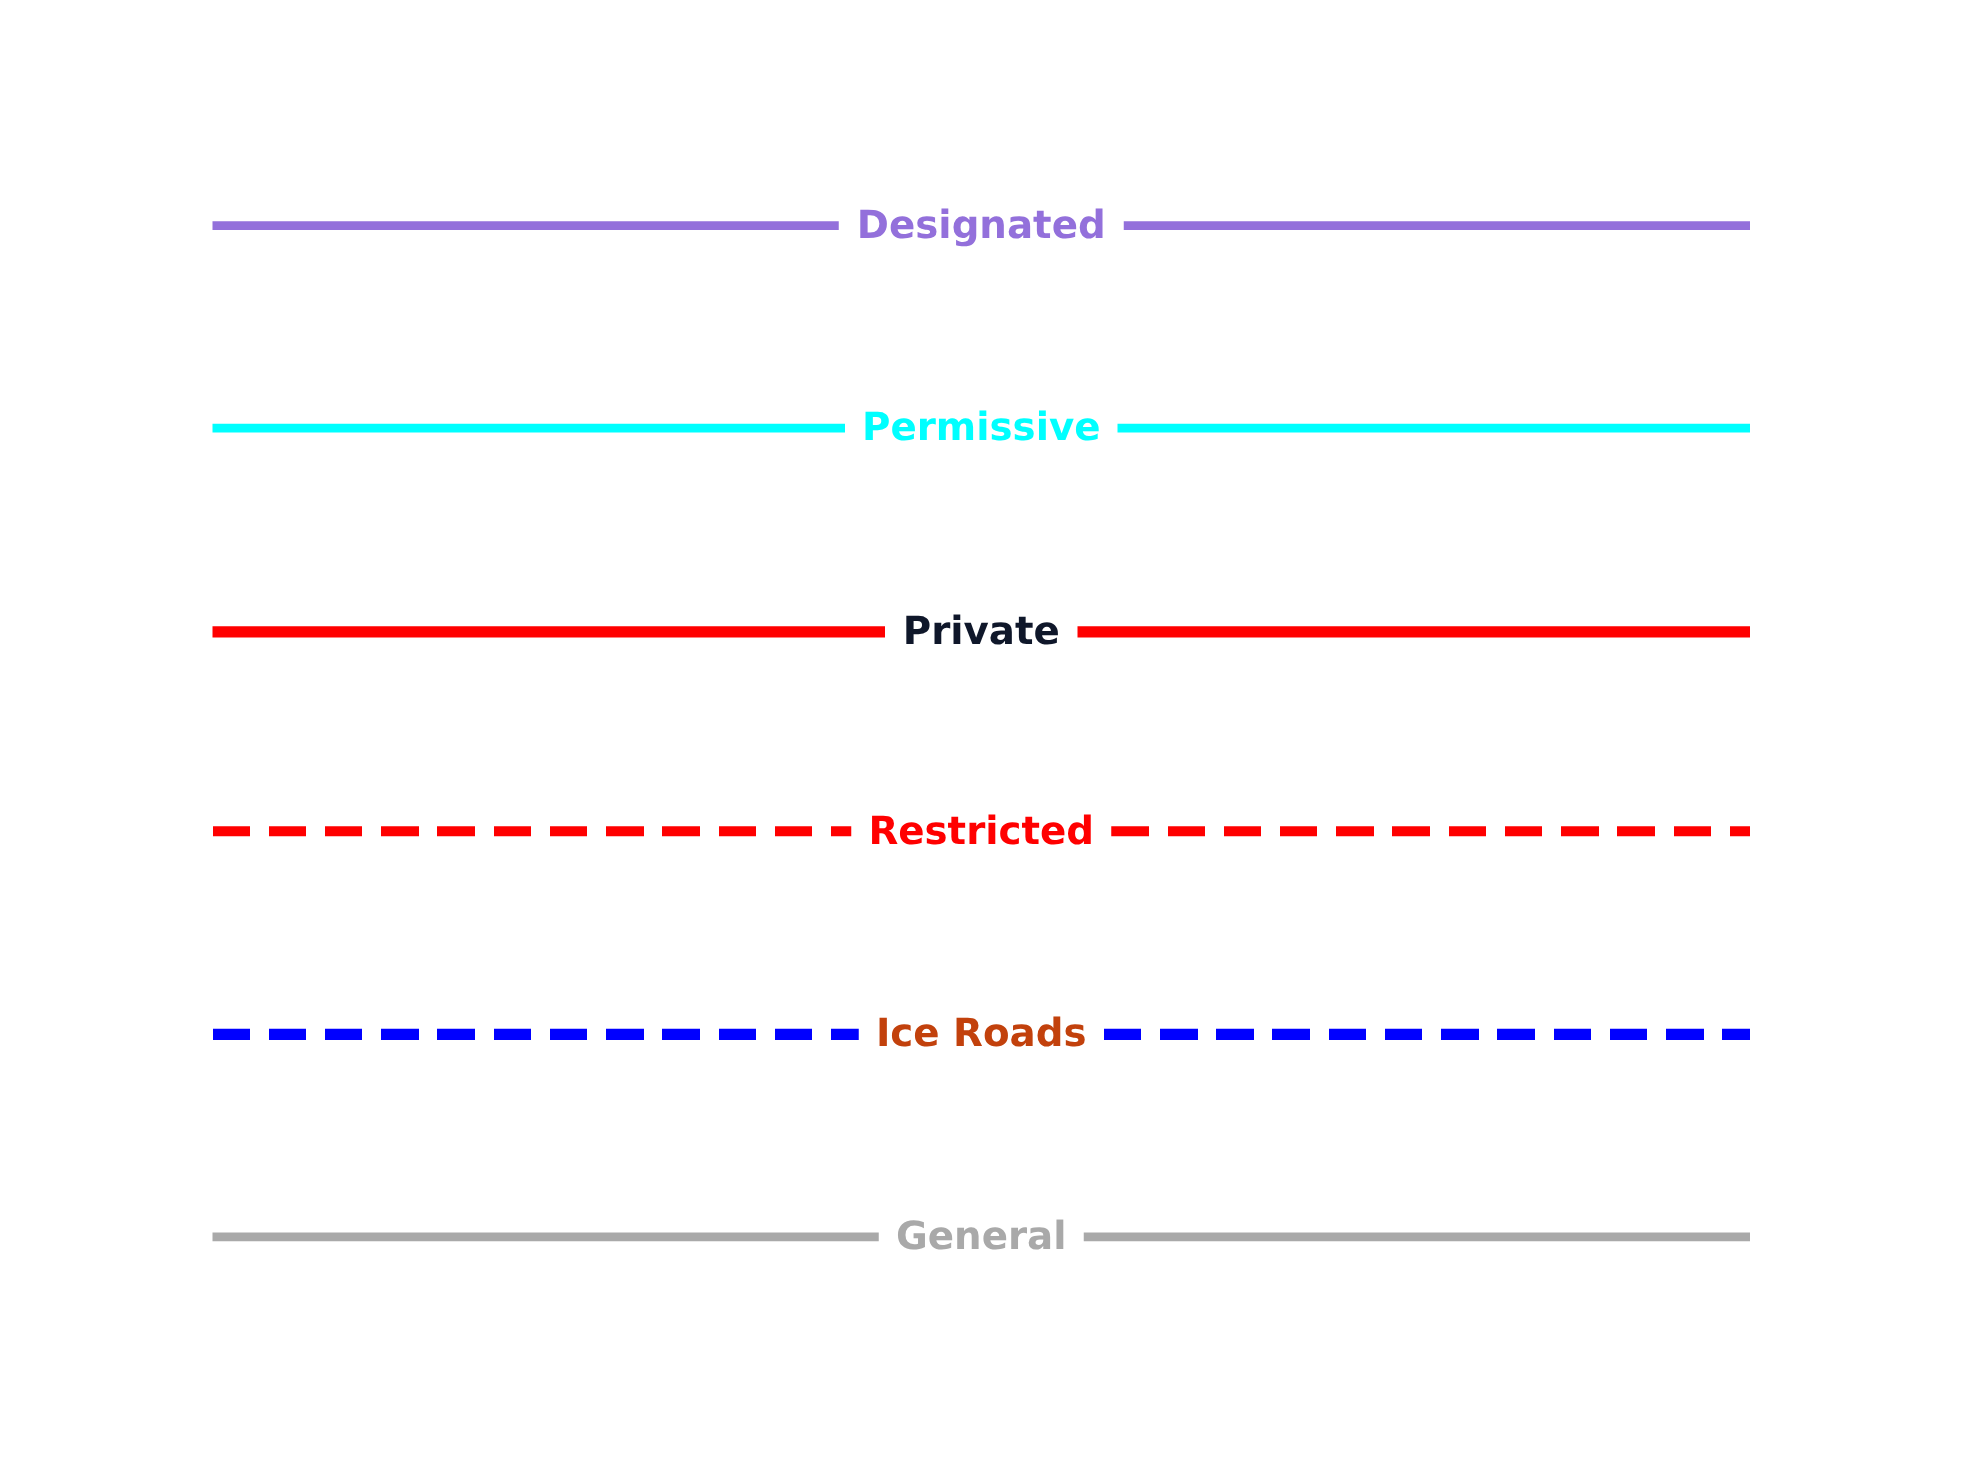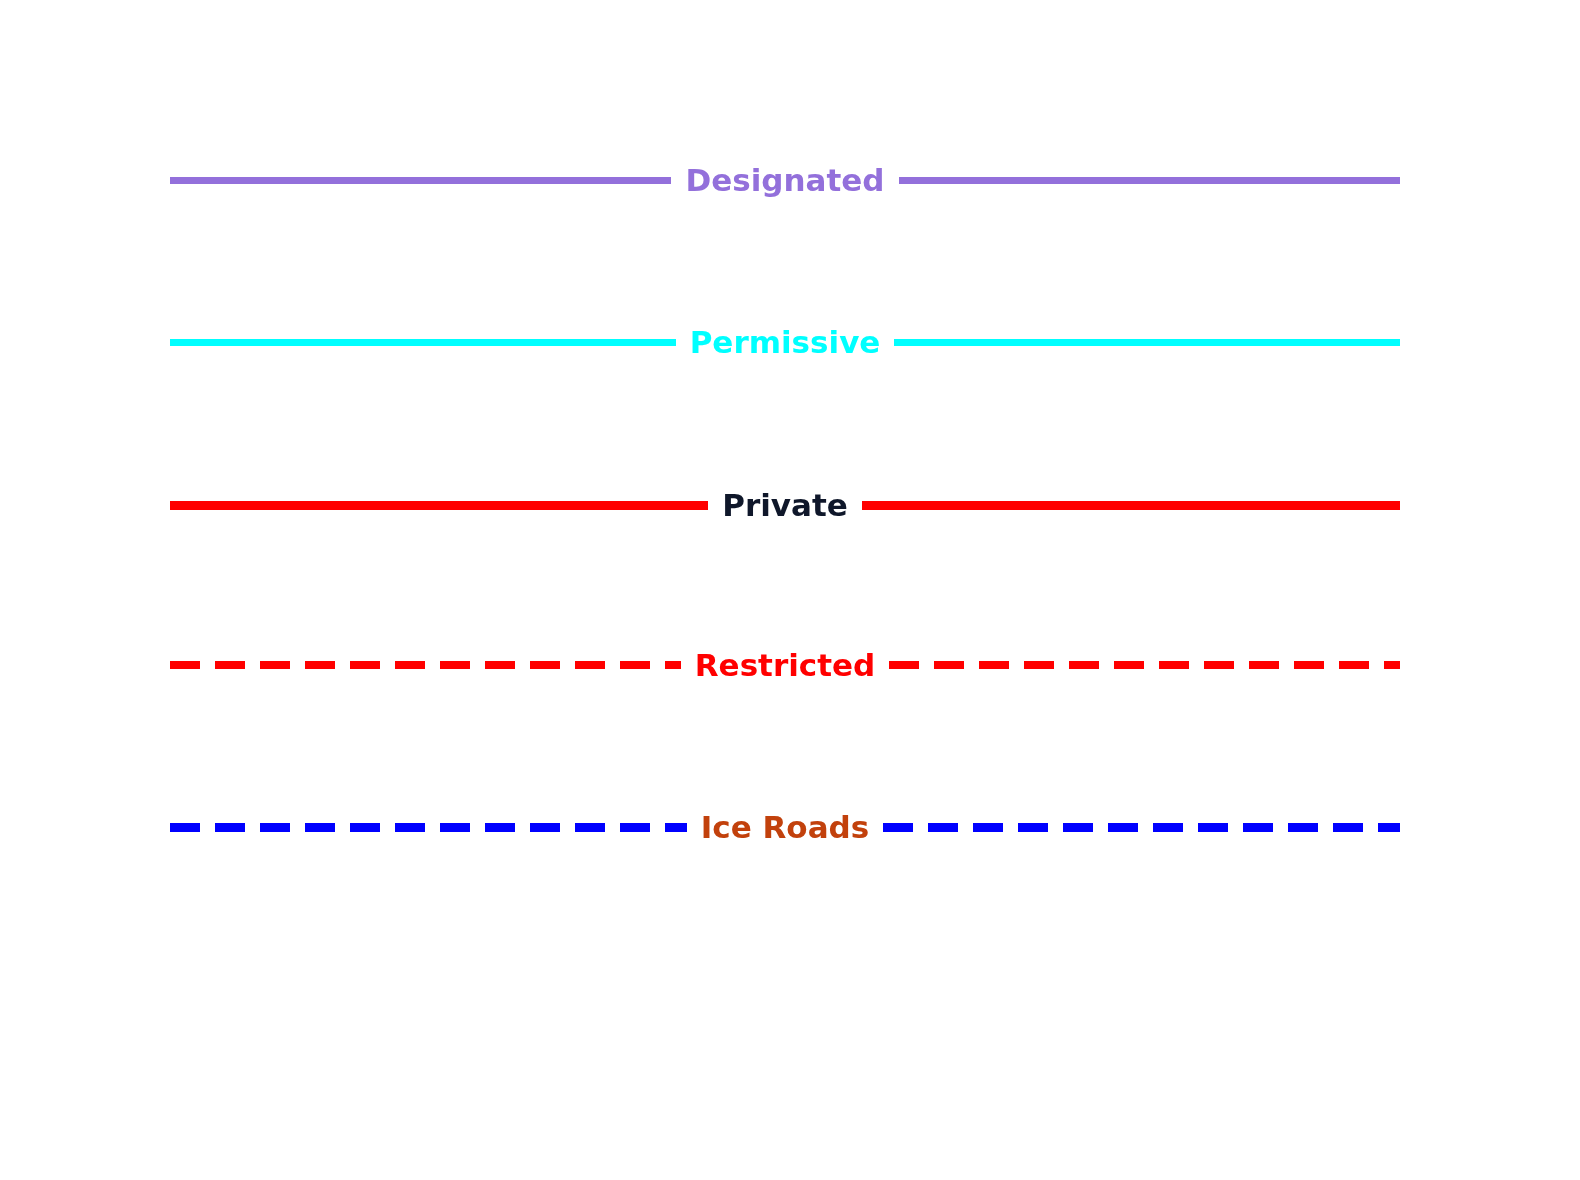--- a/index.html
+++ b/index.html
@@ -71,14 +71,19 @@
     <div class="legend-label" style="color: rgb(255, 0, 0);">Restricted</div>
     <div class="seg" style="height: 8px; background: repeating-linear-gradient(90deg, rgb(255, 0, 0) 0px, rgb(255, 0, 0) 30px, transparent 30px, transparent 45px);"></div>
   </div>
 
   <div class="legend-row row-4">
     <div class="seg" style="height: 9px; background: repeating-linear-gradient(90deg, rgb(0, 0, 255) 0px, rgb(0, 0, 255) 30px, transparent 30px, transparent 45px);"></div>
     <div class="legend-label" style="color: #c2410c;">Ice Roads</div>
     <div class="seg" style="height: 9px; background: repeating-linear-gradient(90deg, rgb(0, 0, 255) 0px, rgb(0, 0, 255) 30px, transparent 30px, transparent 45px);"></div>
   </div>
 
+  <div class="legend-row row-5">
+    <div class="seg" style="height: 7px; background: rgb(169, 169, 169);"></div>
+    <div class="legend-label" style="color: rgb(169, 169, 169);">General</div>
+    <div class="seg" style="height: 7px; background: rgb(169, 169, 169);"></div>
+  </div>
 
 </div>
 
 </body></html>

